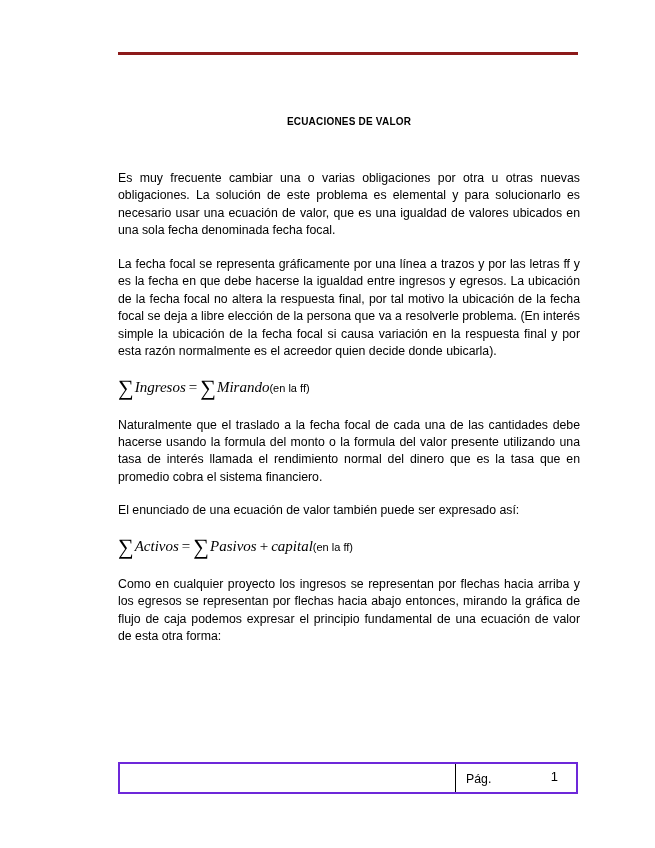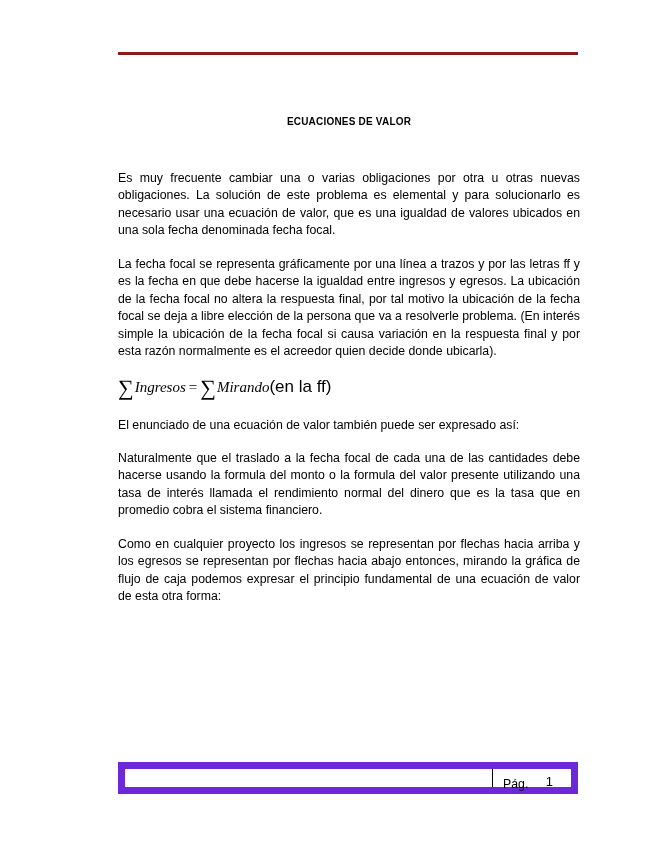--- a/index.html
+++ b/index.html
@@ -64,32 +64,31 @@
     vertical-align: -3px;
     padding-right: 1px;
   }
   .formula .op {
     font-style: normal;
     padding: 0 3px;
   }
   .formula .tail {
     font-family: "Liberation Sans", sans-serif;
     font-style: normal;
-    font-size: 17px;
+    font-size: 11px;
   }
   .footer-table {
     position: absolute;
     left: 118px;
     top: 762px;
     width: 460px;
     height: 32px;
-    border: 7px solid #6d28d9;
+    border: 2px solid #6d28d9;
     box-sizing: border-box;
     display: flex;
-    padding-left: 32px;
   }
   .footer-cell-left {
     flex: 0 0 336px;
     border-right: 1px solid #000000;
     box-sizing: border-box;
   }
   .footer-cell-right {
     flex: 1;
     box-sizing: border-box;
     position: relative;
@@ -120,26 +119,29 @@
 
     <p class="para">Es muy frecuente cambiar una o varias obligaciones por otra u otras nuevas obligaciones. La solución de este problema es elemental y para solucionarlo es necesario usar una ecuación de valor, que es una igualdad de valores ubicados en una sola fecha denominada fecha focal.</p>
 
     <p class="para">La fecha focal se representa gráficamente por una línea a trazos y por las letras ff y es la fecha en que debe hacerse la igualdad entre ingresos y egresos. La ubicación de la fecha focal no altera la respuesta final, por tal motivo la ubicación de la fecha focal se deja a libre elección de la persona que va a resolverle problema. (En interés simple la ubicación de la fecha focal si causa variación en la respuesta final y por esta razón normalmente es el acreedor quien decide donde ubicarla).</p>
 
 
     <div class="formula">
       <span class="sigma">∑</span><span>Ingresos</span><span class="op">=</span><span class="sigma">∑</span><span>Mirando</span><span class="tail">(en la ff)</span>
     </div>
 
+    <p class="para">Naturalmente que el traslado a la fecha focal de cada una de las cantidades debe hacerse usando la formula del monto o la formula del valor presente utilizando una tasa de interés llamada el rendimiento normal del dinero que es la tasa que en promedio cobra el sistema financiero.</p>
+
     <p class="para">El enunciado de una ecuación de valor también puede ser expresado así:</p>
-
-    <p class="para">Naturalmente que el traslado a la fecha focal de cada una de las cantidades debe hacerse usando la formula del monto o la formula del valor presente utilizando una tasa de interés llamada el rendimiento normal del dinero que es la tasa que en promedio cobra el sistema financiero.</p>
 
 
 
+    <div class="formula">
+      <span class="sigma">∑</span><span>Activos</span><span class="op">=</span><span class="sigma">∑</span><span>Pasivos</span><span class="op">+</span><span>capital</span><span class="tail">(en la ff)</span>
+    </div>
 
     <p class="para">Como en cualquier proyecto los ingresos se representan por flechas hacia arriba y los egresos se representan por flechas hacia abajo entonces, mirando la gráfica de flujo de caja podemos expresar el principio fundamental de una ecuación de valor de esta otra forma:</p>
 
   </div>
 
   <div class="footer-table">
     <div class="footer-cell-left"></div>
     <div class="footer-cell-right">
       <span class="footer-label">Pág.</span>
       <span class="footer-pageno">1</span>

